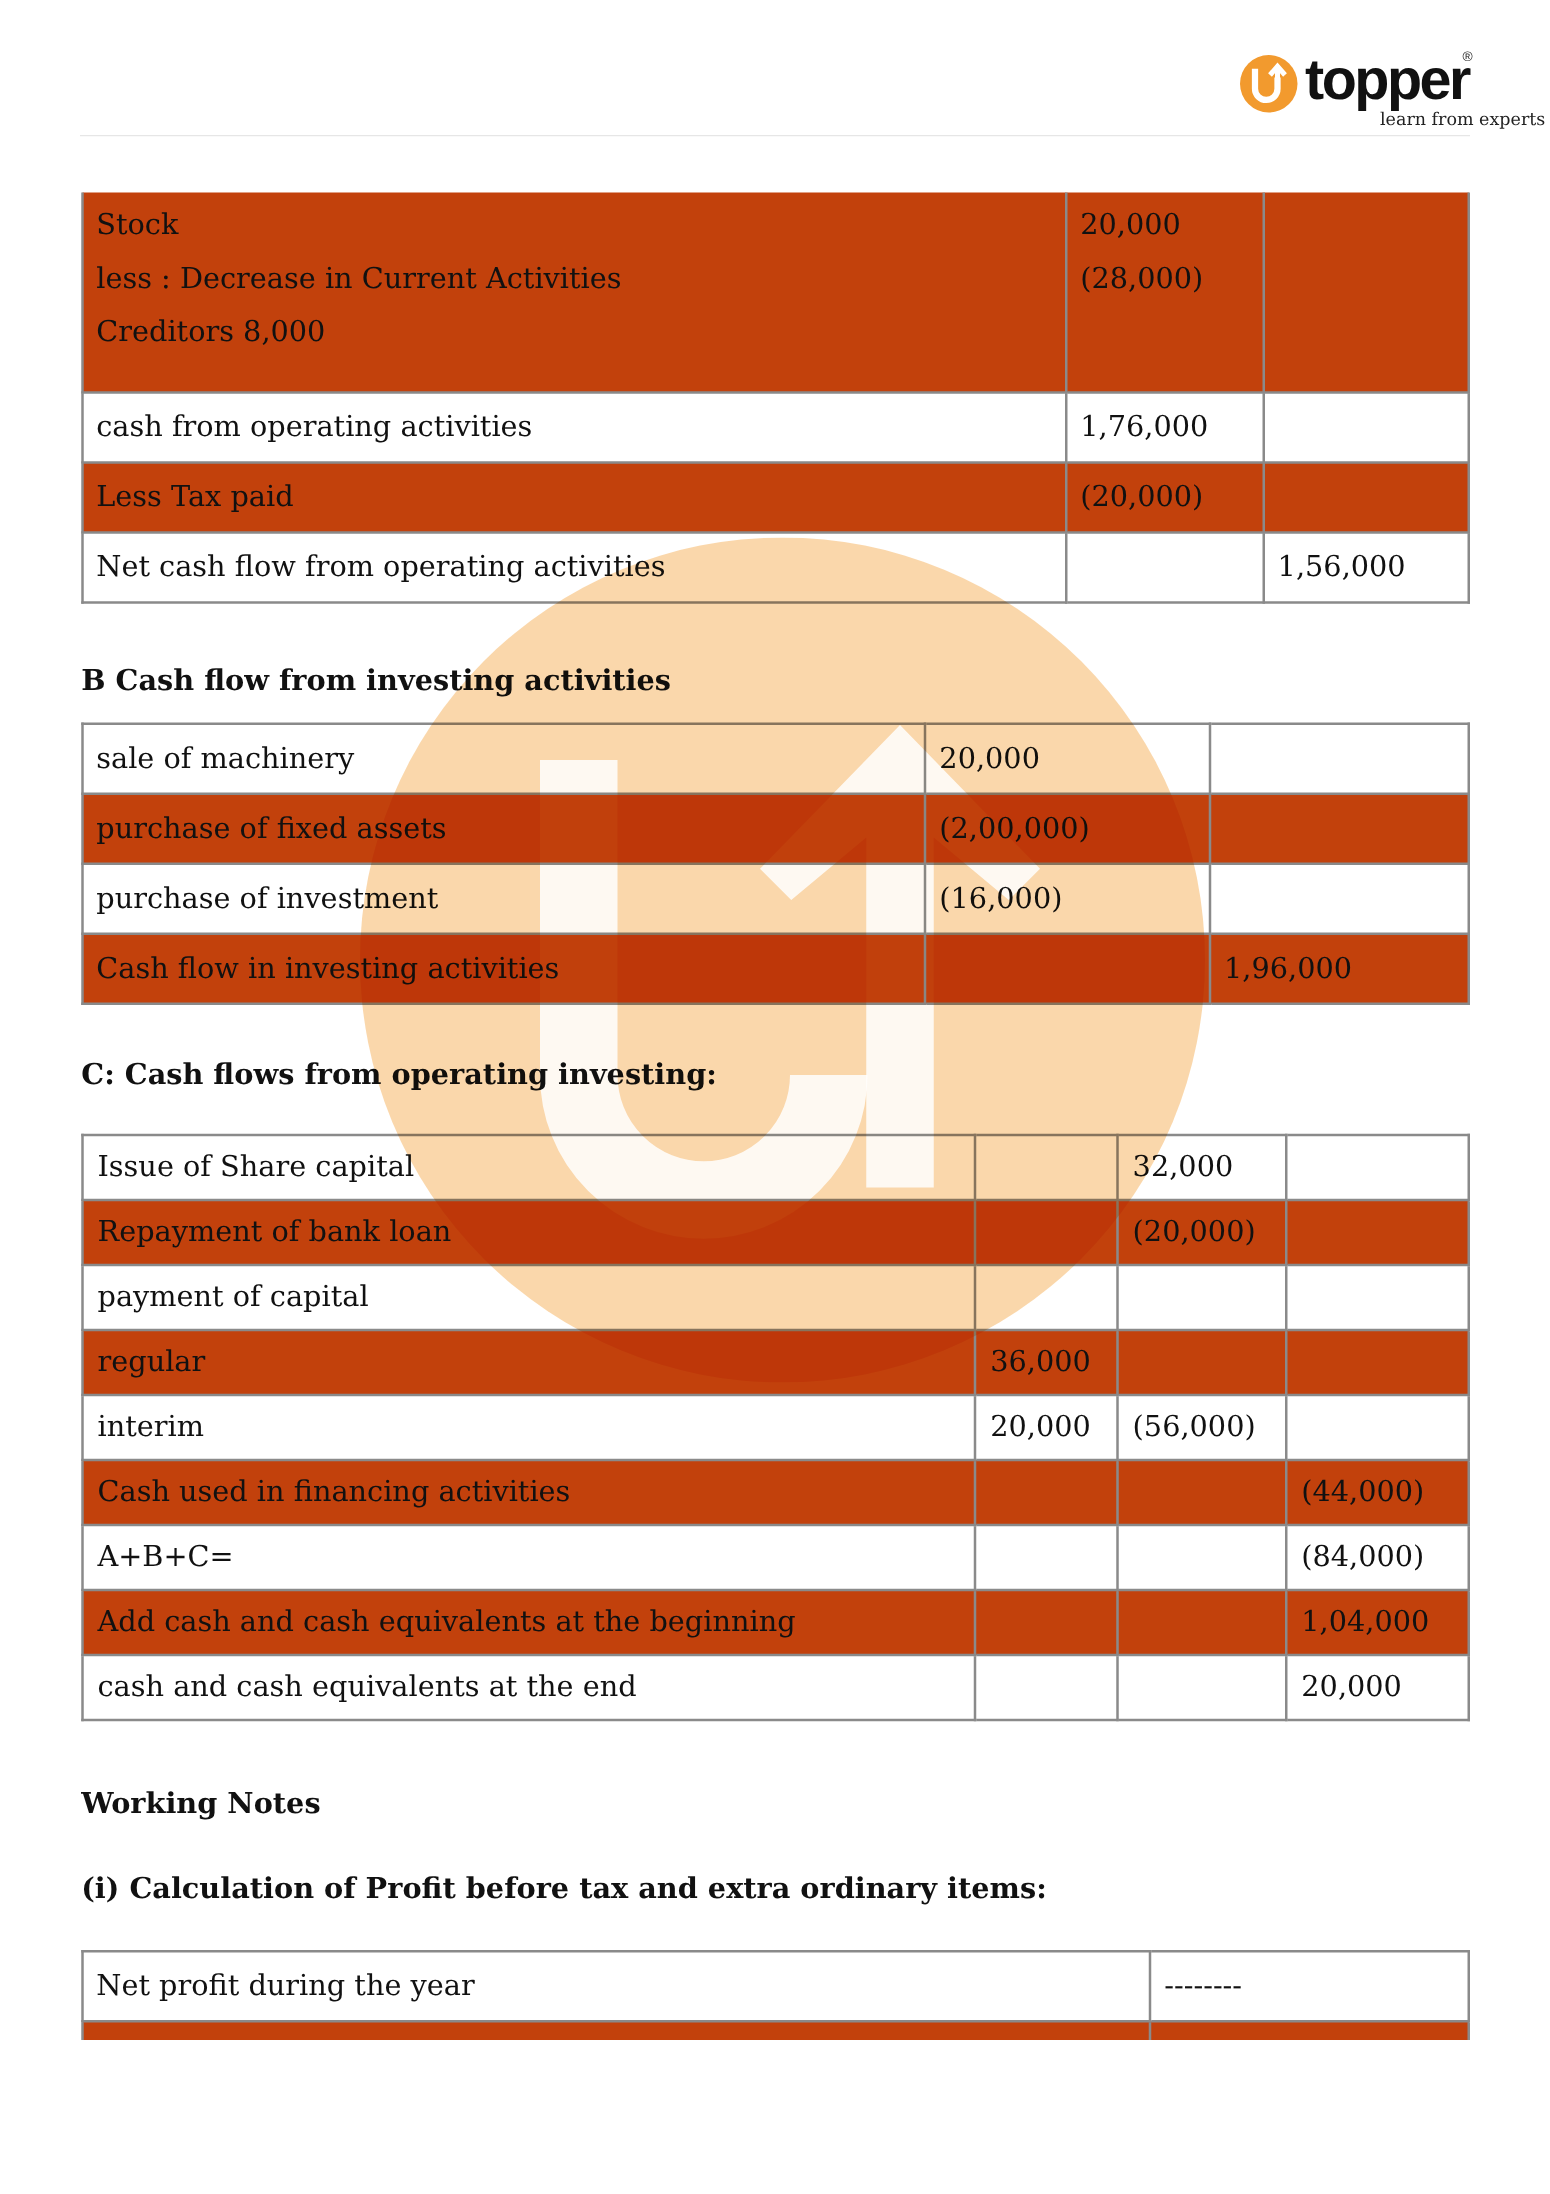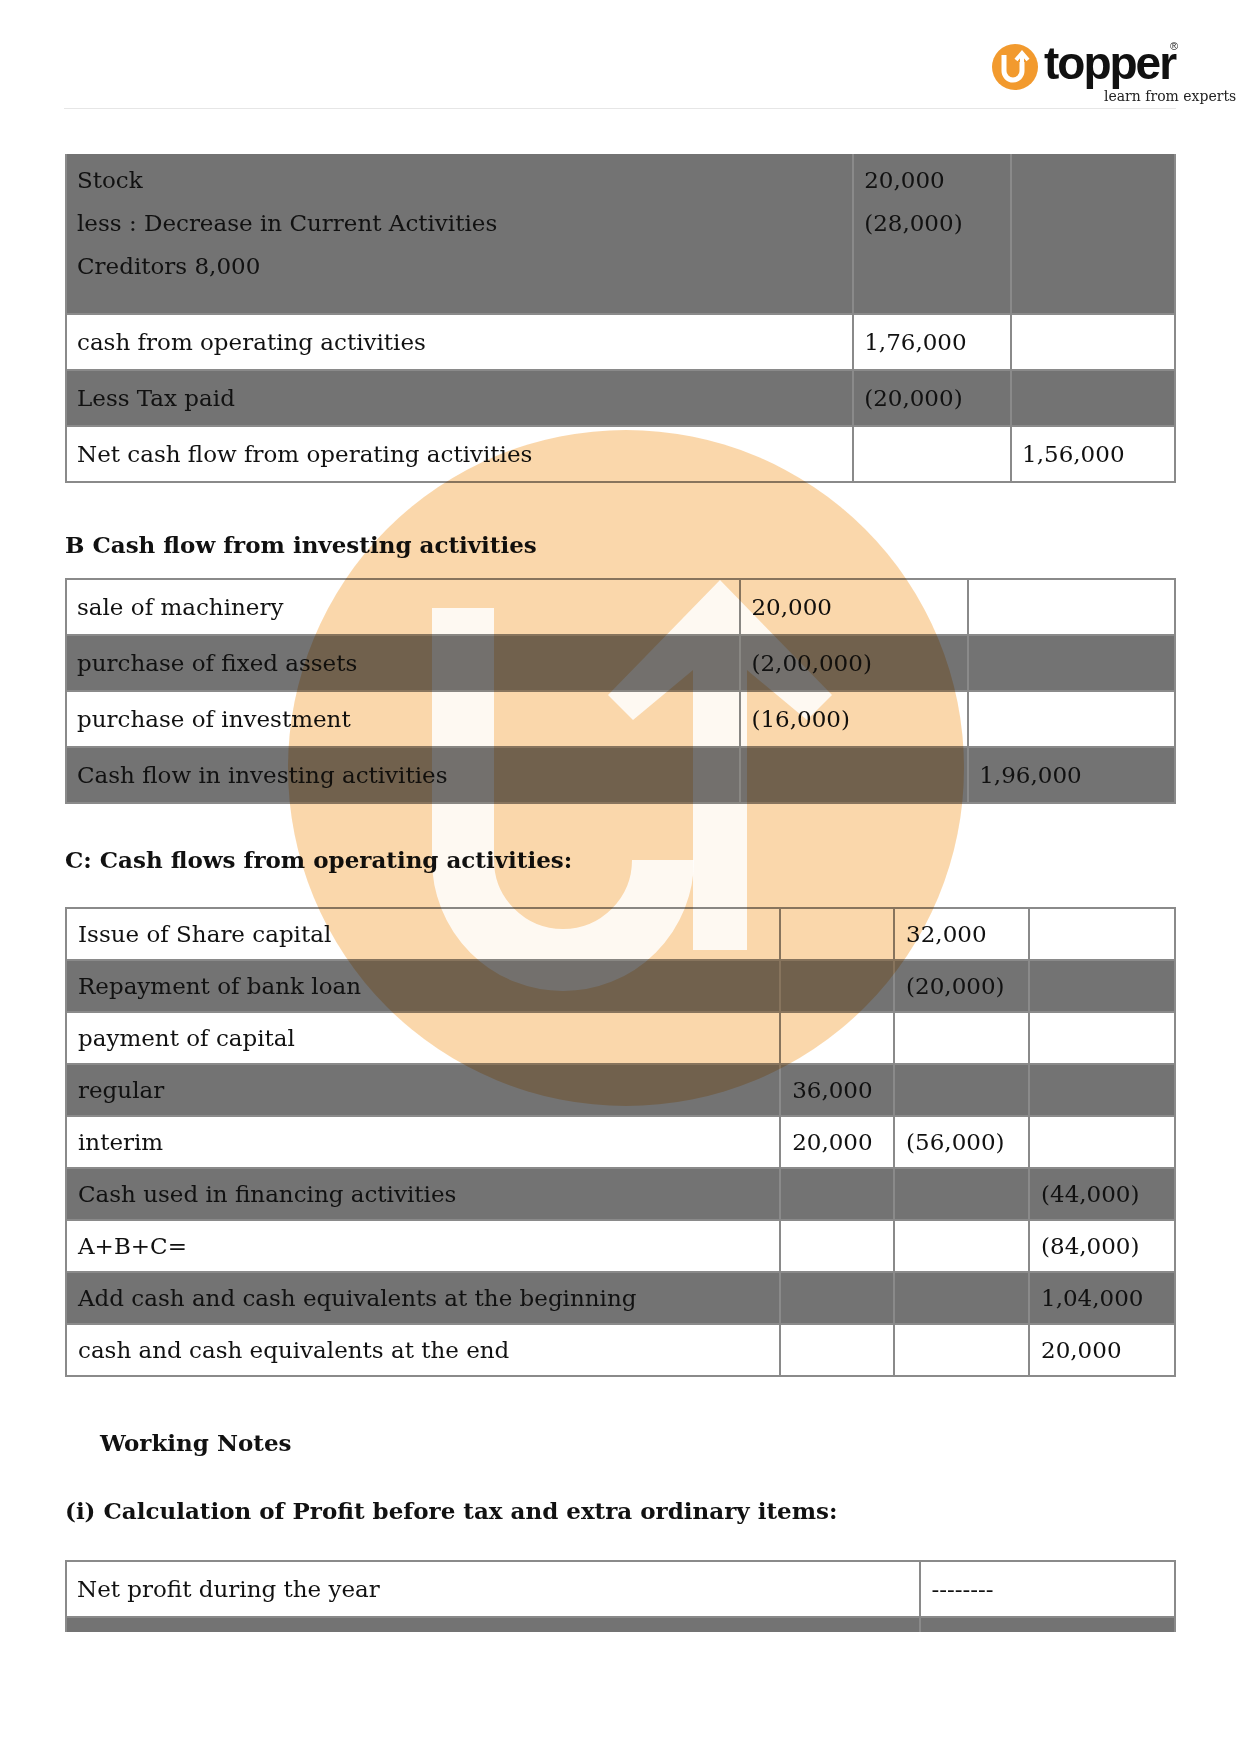--- a/index.html
+++ b/index.html
@@ -17,36 +17,36 @@
                 font-size: 14px; color: #222; white-space: nowrap; }
     .logo-reg { position: absolute; left: 178px; top: -4px; font-family: "Liberation Sans", sans-serif;
                 font-size: 11px; color: #222; }
     .header-rule { position: absolute; top: 108px; left: 64px; width: 1112px; height: 1px; background: #e6e6e6; }
 
     
     table.fin { position: absolute; left: 65px; width: 1111px; border-collapse: collapse;
                 font-size: 23px; }
     table.fin td { border: 2px solid #8a8a8a; padding: 0 10px; vertical-align: middle; height: 54px;
                    line-height: 28px; }
-    table.fin tr.shade td { background: #737373; }
+    table.fin tr.shade td { background: #c2410c; }
     table.fin td.multi { vertical-align: top; padding-top: 12px; padding-bottom: 18px; }
     table.fin td.multi div { height: 43px; }
 
     #tbl-a { top: 154px; }
     #tbl-a tr:first-child td { border-top: none; }
     #tbl-b { top: 578px; }
     #tbl-c { top: 907px; }
     #tbl-c td { height: 50px; padding-left: 11px; }
     #tbl-wn { top: 1560px; }
     #tbl-wn tr.cut td { height: 14px; border-bottom: none; }
 
     .heading { position: absolute; left: 65px; font-weight: 700; font-size: 23px; }
     #h-b { top: 531px; }
     #h-c { top: 846px; }
-    #h-wn { top: 1429px; margin-left: 35px; }
+    #h-wn { top: 1429px; }
     #h-wn1 { top: 1497px; }
 
     
     .watermark { position: absolute; left: 288px; top: 430px; width: 676px; height: 676px;
                  pointer-events: none; mix-blend-mode: multiply; }
   </style>
 </head>
 <body>
 
 <div class="logo">
@@ -123,21 +123,21 @@
     <td></td>
   </tr>
   <tr class="shade">
     <td>Cash flow in investing activities</td>
     <td></td>
     <td>1,96,000</td>
   </tr>
 </tbody>
   </table>
 
-<div class="heading" id="h-c">C: Cash flows from operating activities:</div>
+<div class="heading" id="h-c">C: Cash flows from operating investing:</div>
 <table class="fin" id="tbl-c">
   <colgroup>
       <col style="width:716px">
       <col style="width:114px">
       <col style="width:135px">
       <col style="width:146px">
     </colgroup>
   <tbody>
       <tr>
     <td>Issue of Share capital</td>

